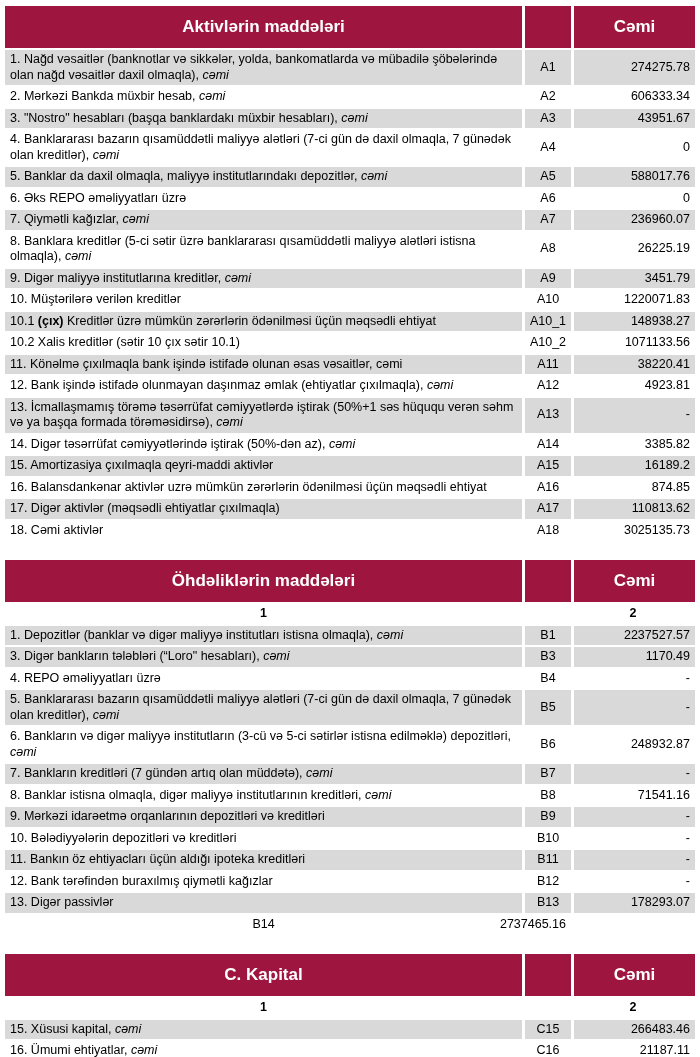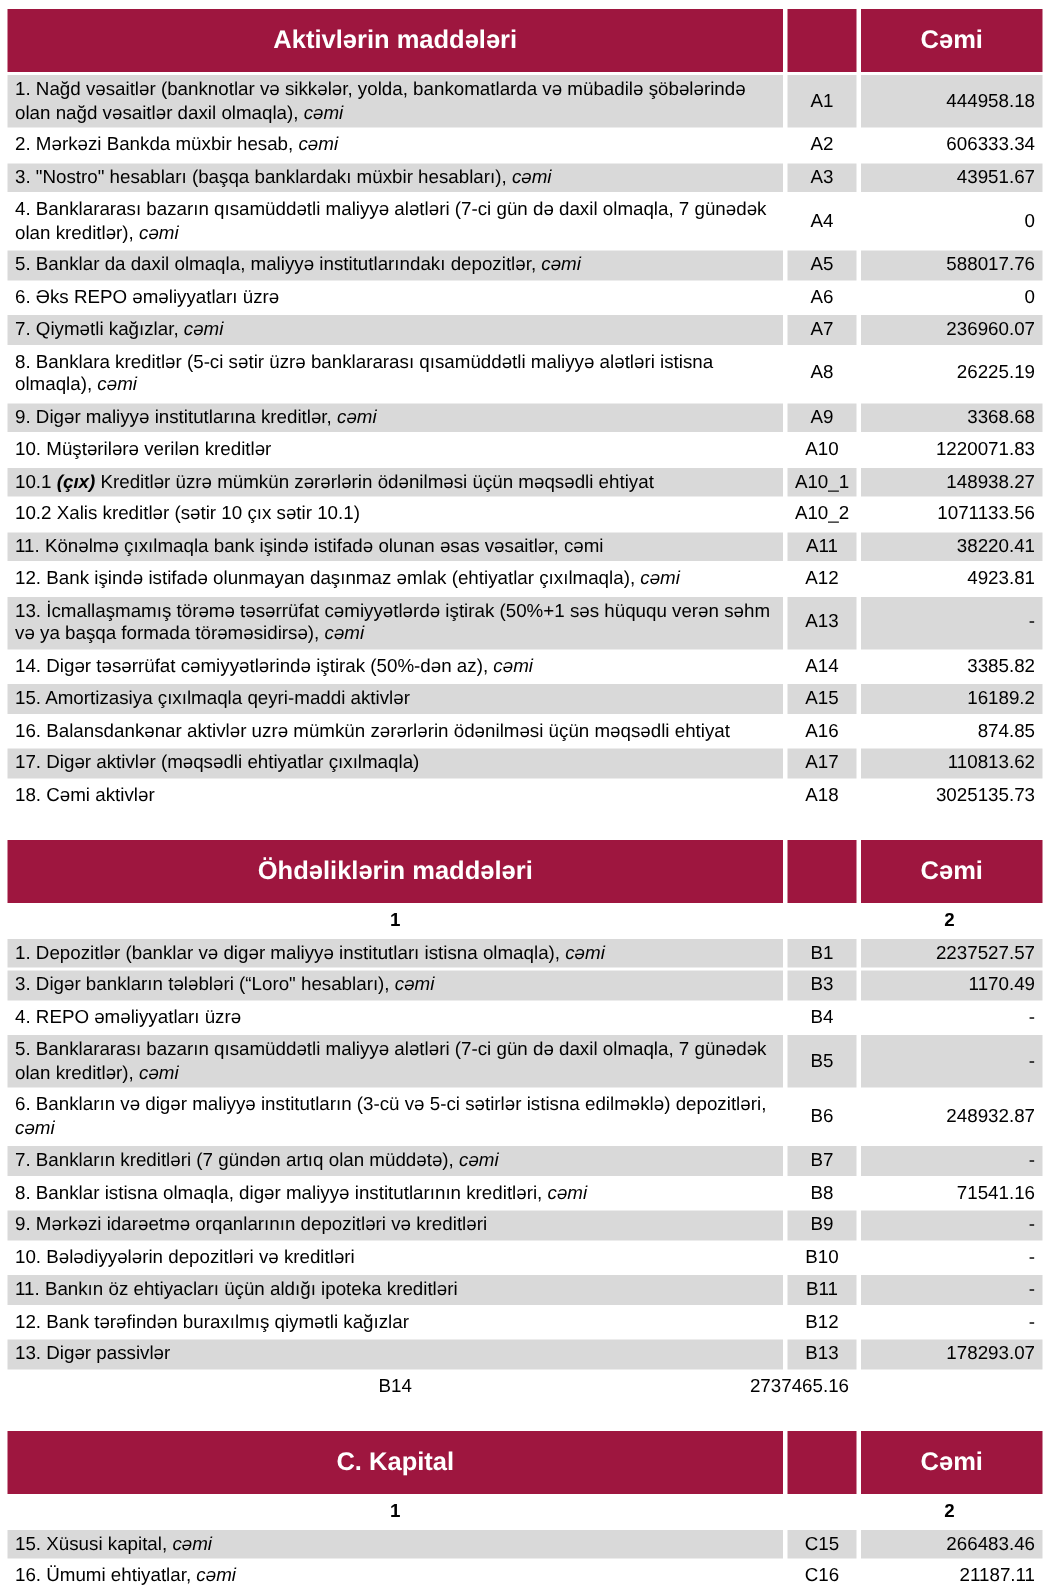--- a/index.html
+++ b/index.html
@@ -60,38 +60,38 @@
   }
   .row.sub .cell {
     background: #ffffff;
     font-weight: 700;
     justify-content: center;
     min-height: 18px;
   }
   .row.shaded .cell { background: var(--row-shaded); }
   .row.boldrow .cell { font-weight: 400; }
   .lp-i { font-style: italic; }
-  .lp-b { font-weight: 700; font-style: italic; }
+  .lp-b { font-weight: 700; }
 </style>
 </head>
 <body>
 
 <main class="sheet">
     <section class="fin-table">
       <div class="row hdr">
         <div class="cell desc">Aktivlərin maddələri</div>
         <div class="cell code"></div>
         <div class="cell val">Cəmi</div>
       </div>
       <div class="row shaded">
         <div class="cell desc">
           <span><span>1. Nağd vəsaitlər (banknotlar və sikkələr, yolda, bankomatlarda və mübadilə şöbələrində olan nağd vəsaitlər daxil olmaqla), </span><span class="lp-i">cəmi</span></span>
         </div>
         <div class="cell code">A1</div>
-        <div class="cell val">444958.18</div>
+        <div class="cell val">274275.78</div>
       </div>
       <div class="row">
         <div class="cell desc">
           <span><span>2. Mərkəzi Bankda müxbir hesab, </span><span class="lp-i">cəmi</span></span>
         </div>
         <div class="cell code">A2</div>
         <div class="cell val">606333.34</div>
       </div>
       <div class="row shaded">
         <div class="cell desc">
@@ -133,21 +133,21 @@
           <span><span>8. Banklara kreditlər (5-ci sətir üzrə banklararası qısamüddətli maliyyə alətləri istisna olmaqla), </span><span class="lp-i">cəmi</span></span>
         </div>
         <div class="cell code">A8</div>
         <div class="cell val">26225.19</div>
       </div>
       <div class="row shaded">
         <div class="cell desc">
           <span><span>9. Digər maliyyə institutlarına kreditlər, </span><span class="lp-i">cəmi</span></span>
         </div>
         <div class="cell code">A9</div>
-        <div class="cell val">3368.68</div>
+        <div class="cell val">3451.79</div>
       </div>
       <div class="row">
         <div class="cell desc">
           <span><span>10. Müştərilərə verilən kreditlər</span></span>
         </div>
         <div class="cell code">A10</div>
         <div class="cell val">1220071.83</div>
       </div>
       <div class="row shaded">
         <div class="cell desc">

